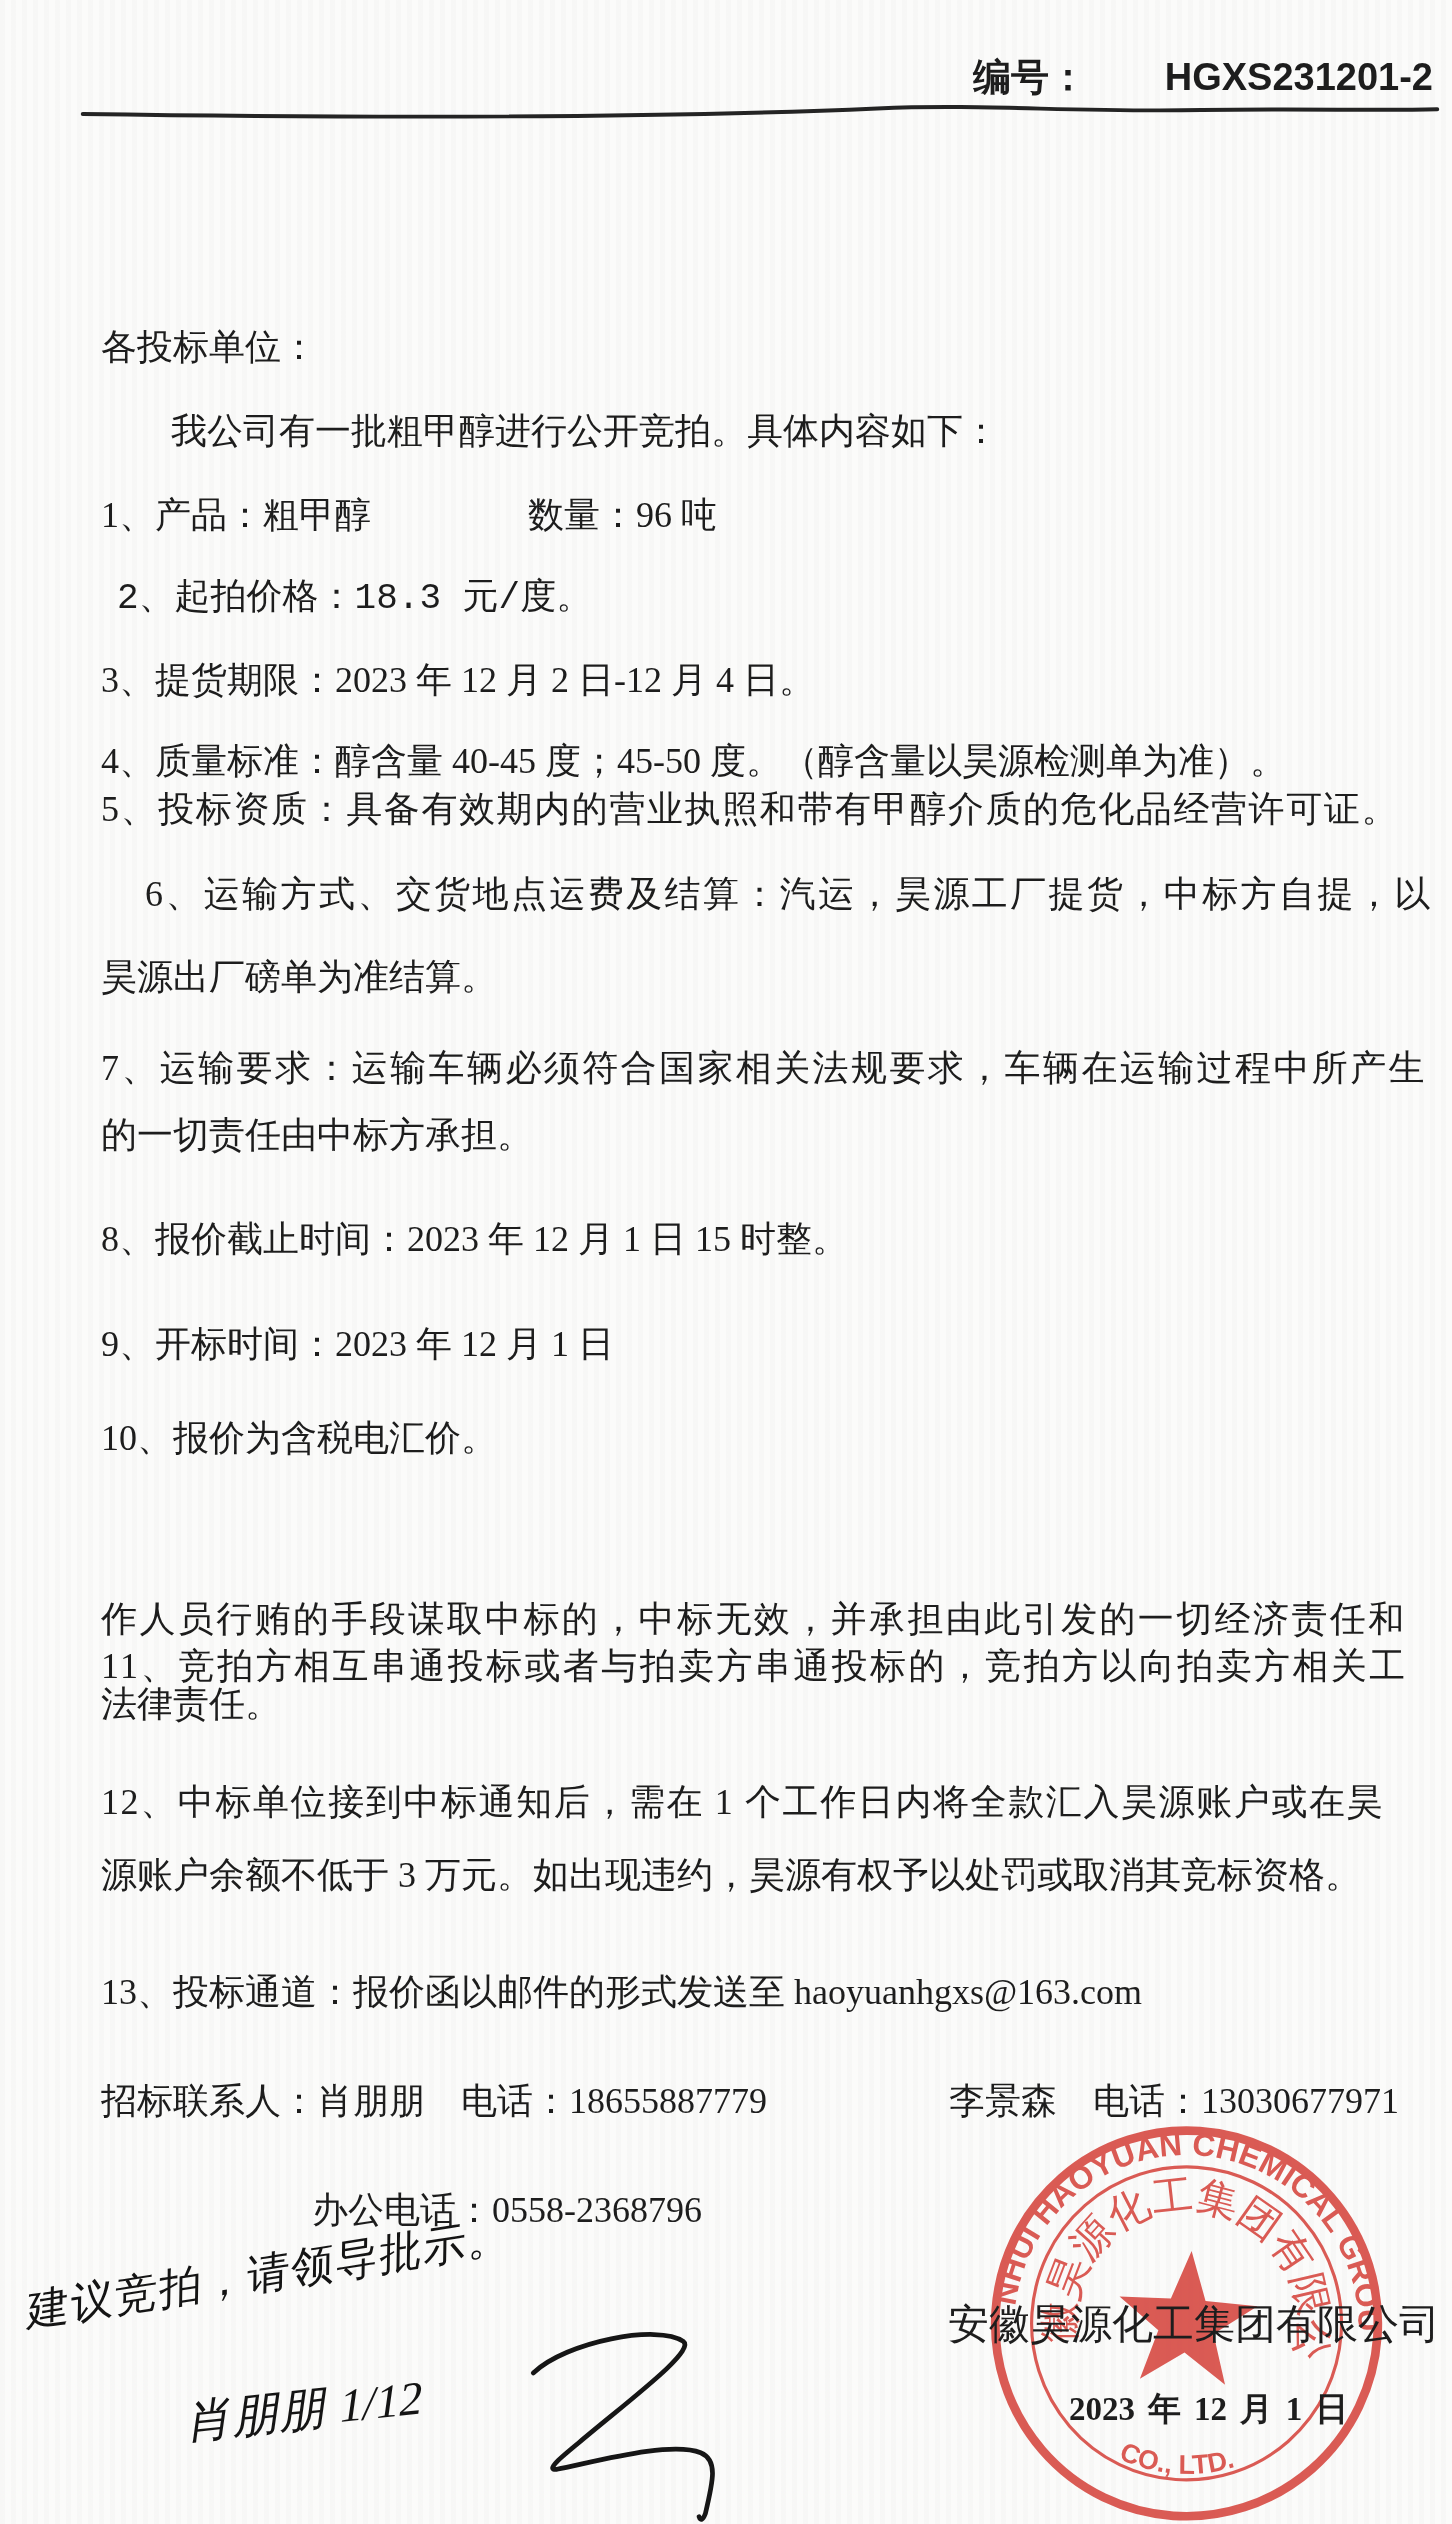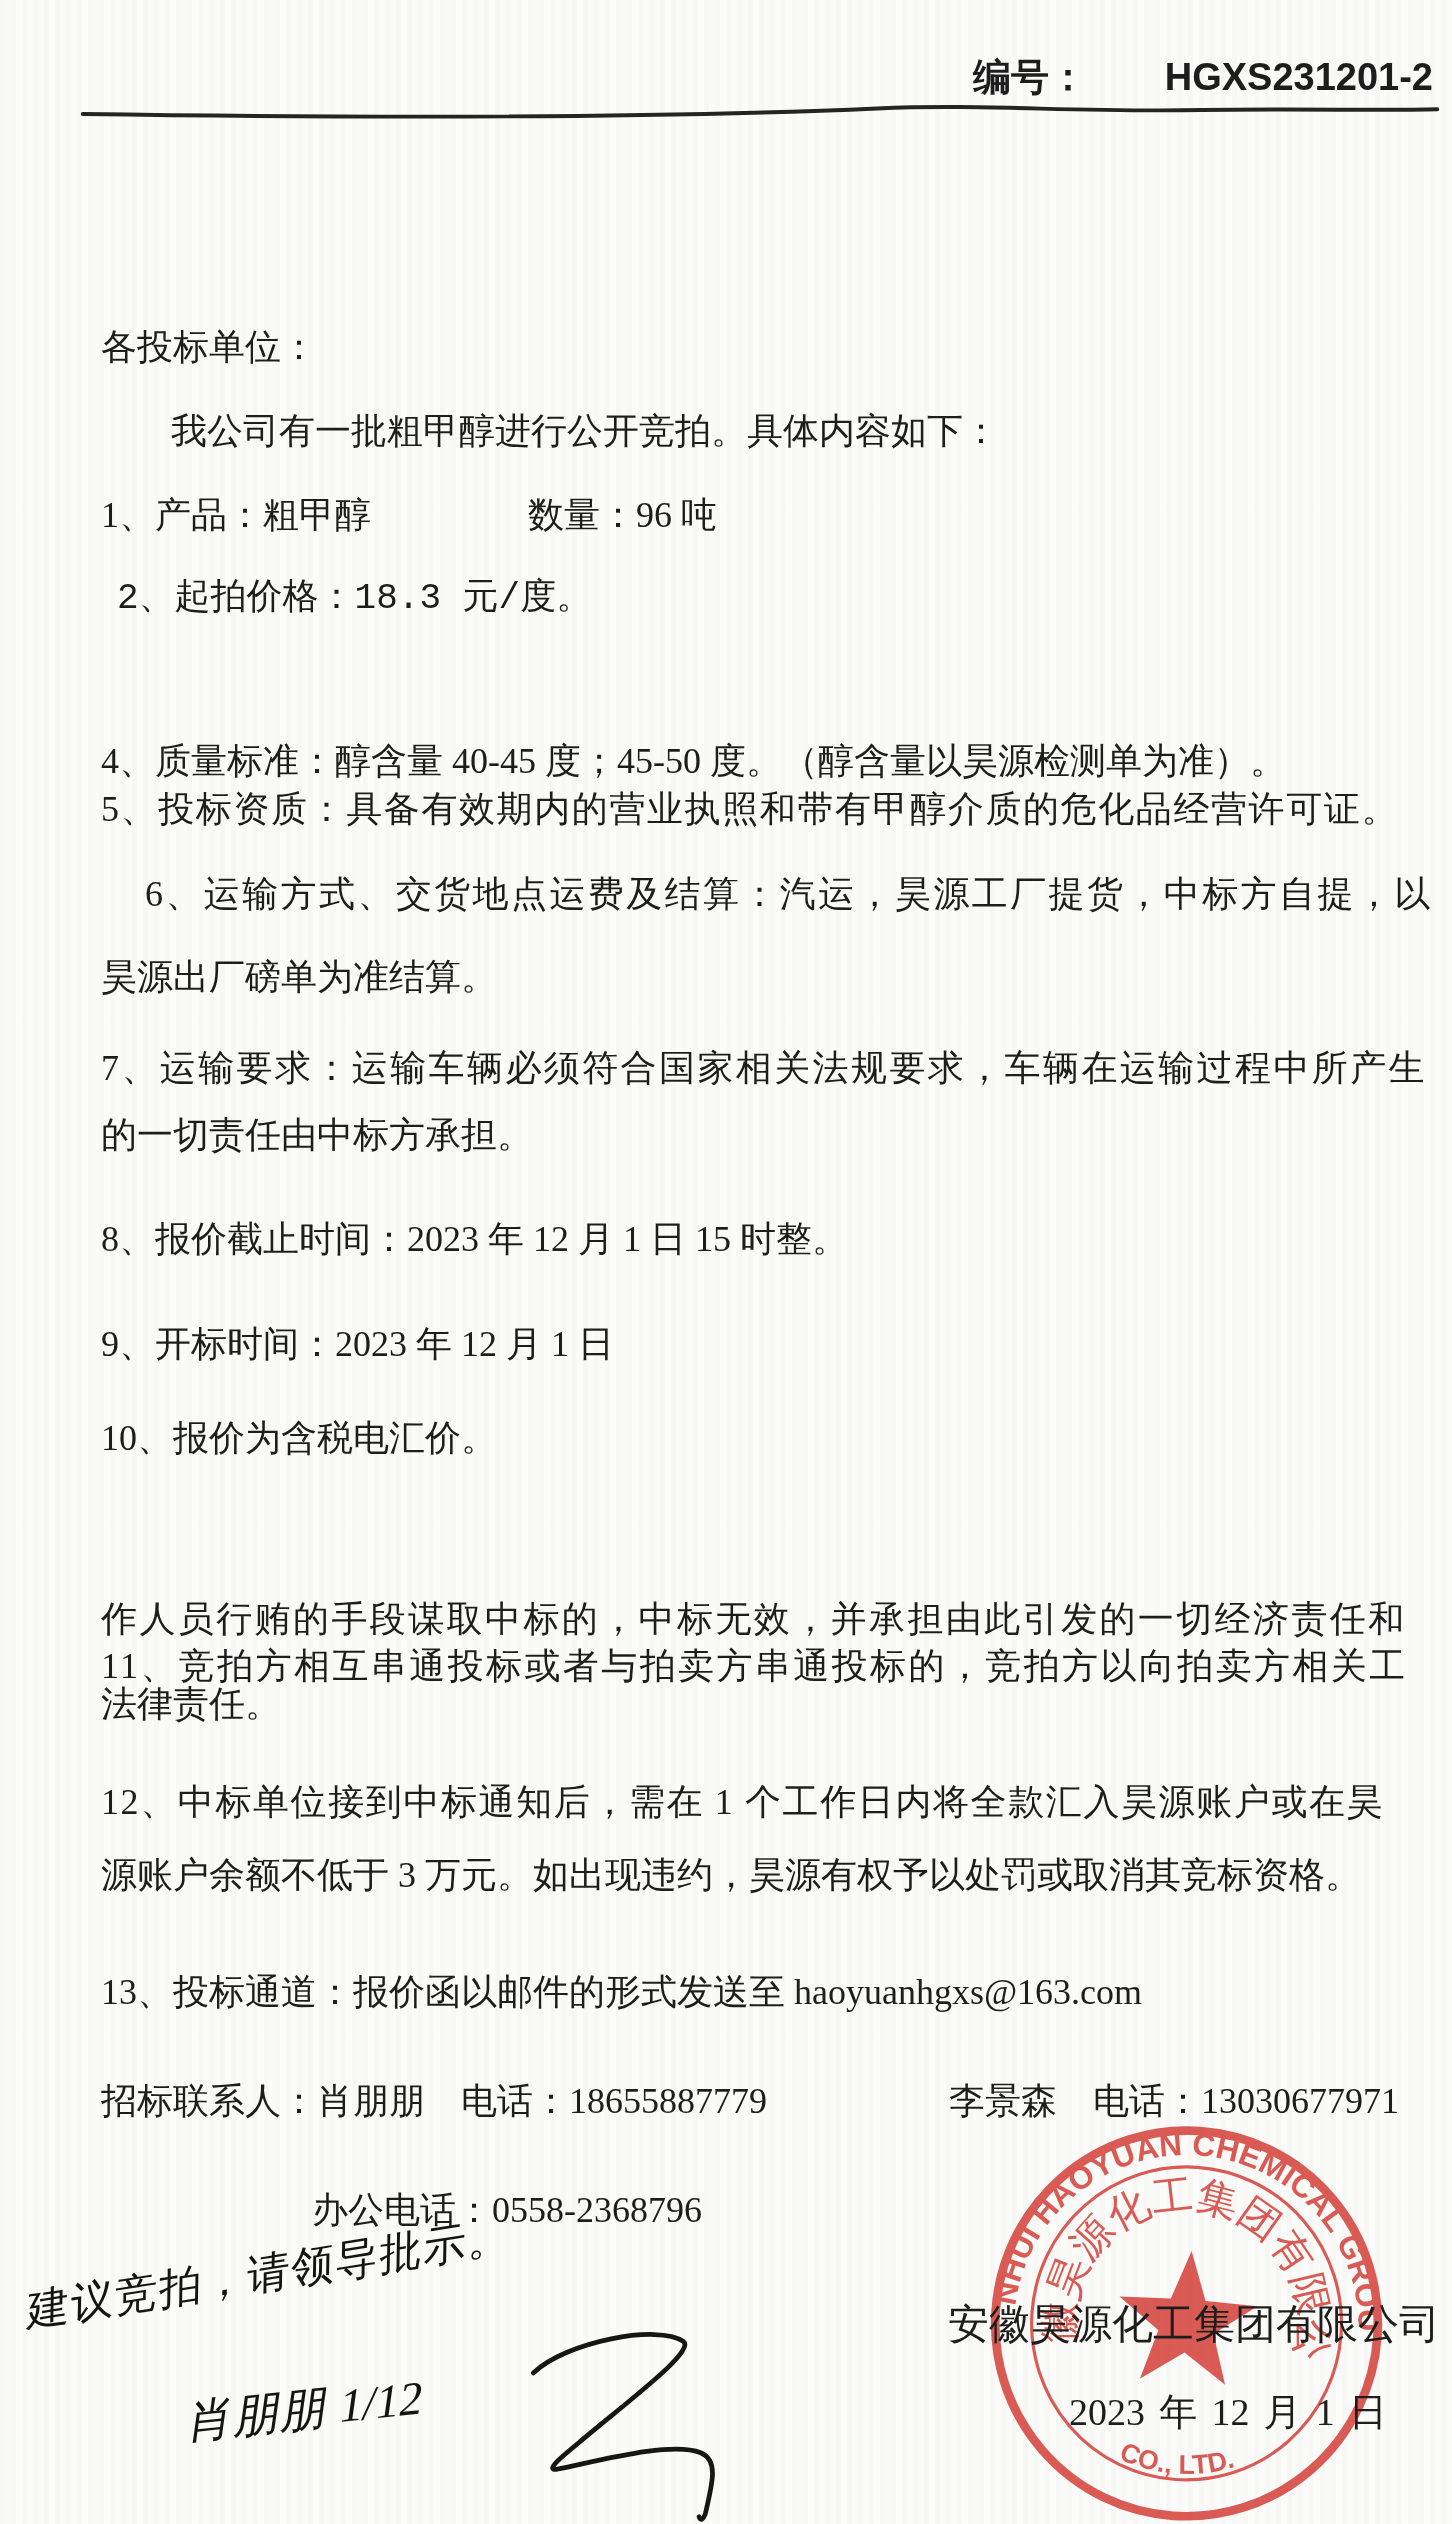--- a/index.html
+++ b/index.html
@@ -53,21 +53,21 @@
   .i11a{top:1600px;left:101px;margin-top:45px;}
   .i11b{top:1598px;left:101px;}
   .i11c{top:1683px;left:101px;}
   .i12a{top:1781px;left:101px;}
   .i12b{top:1854px;left:101px;}
   .i13{top:1971px;left:101px;}
   .contactL{top:2080px;left:101px;}
   .contactR{top:2080px;left:949px;}
   .office{top:2189px;left:312px;}
   .company{top:2300px;left:948px;font-size:41px;font-weight:500;z-index:5;}
-  .date{top:2390px;left:1069px;font-size:38px;z-index:5;word-spacing:4.7px;}
+  .date{top:2390px;left:1069px;font-size:33px;z-index:5;word-spacing:4.7px;font-weight:bold;}
   .stamp{position:absolute;left:985px;top:2125px;z-index:4;opacity:.88;}
   .hw-note{
     top:2286px;left:27px;
     font-size:43px;color:#141414;
     transform:rotate(-9deg) skewX(-10deg);
     transform-origin:left center;
     letter-spacing:1.6px;z-index:6;
   }
   .hw-sig{
     top:2394px;left:188px;
@@ -93,20 +93,21 @@
 
 
   <div class="line salutation">各投标单位：</div>
   <div class="line intro">我公司有一批粗甲醇进行公开竞拍。具体内容如下：</div>
 
   <div class="line i1">
     <span>1、产品：粗甲醇</span>
     <span class="i1b">数量：96 吨</span>
   </div>
   <div class="line i2">2、起拍价格：18.3 元/度。</div>
+  <div class="line i3">3、提货期限：2023 年 12 月 2 日-12 月 4 日。</div>
   <div class="line i4">4、质量标准：醇含量 40-45 度；45-50 度。（醇含量以昊源检测单为准）。</div>
   <div class="line i5 just2">5、投标资质：具备有效期内的营业执照和带有甲醇介质的危化品经营许可证。</div>
   <div class="line i6a just3">6、运输方式、交货地点运费及结算：汽运，昊源工厂提货，中标方自提，以</div>
   <div class="line i6b">昊源出厂磅单为准结算。</div>
   <div class="line i7a just3">7、运输要求：运输车辆必须符合国家相关法规要求，车辆在运输过程中所产生</div>
   <div class="line i7b">的一切责任由中标方承担。</div>
   <div class="line i8">8、报价截止时间：2023 年 12 月 1 日 15 时整。</div>
   <div class="line i9">9、开标时间：2023 年 12 月 1 日</div>
   <div class="line i10">10、报价为含税电汇价。</div>
   <div class="line i11a just3">11、竞拍方相互串通投标或者与拍卖方串通投标的，竞拍方以向拍卖方相关工</div>

